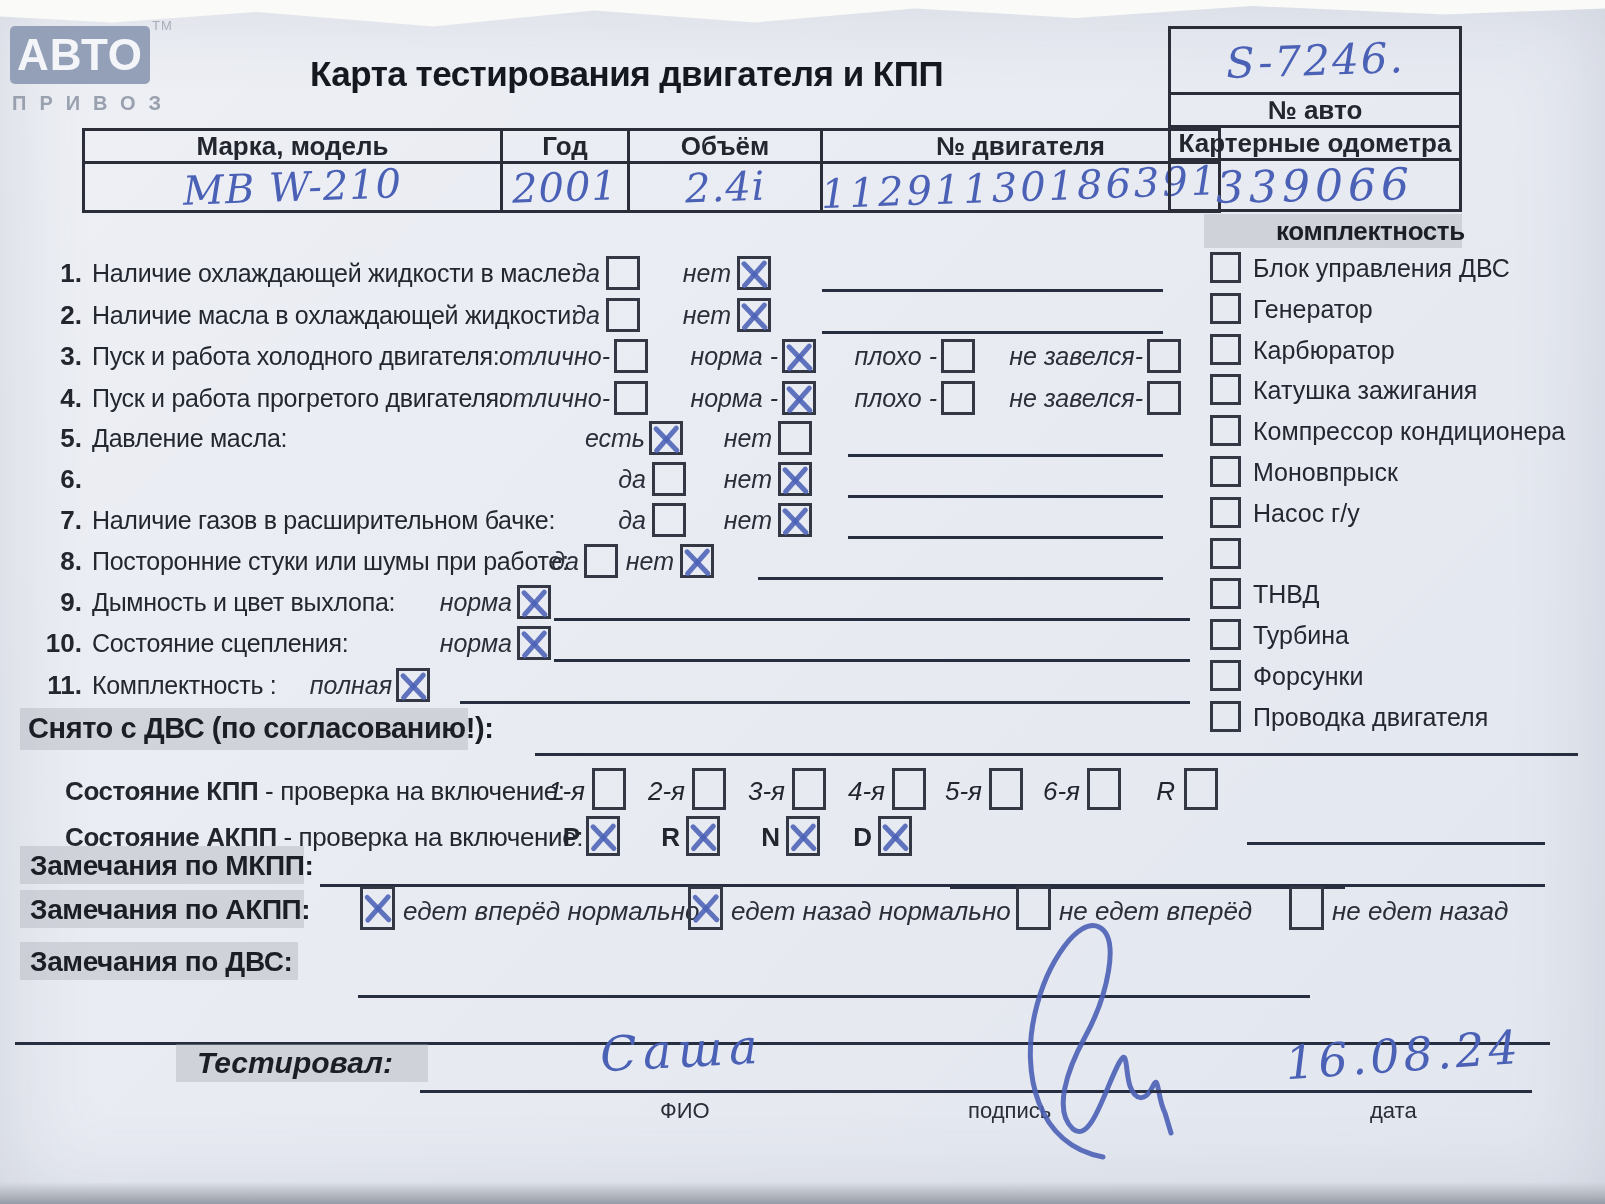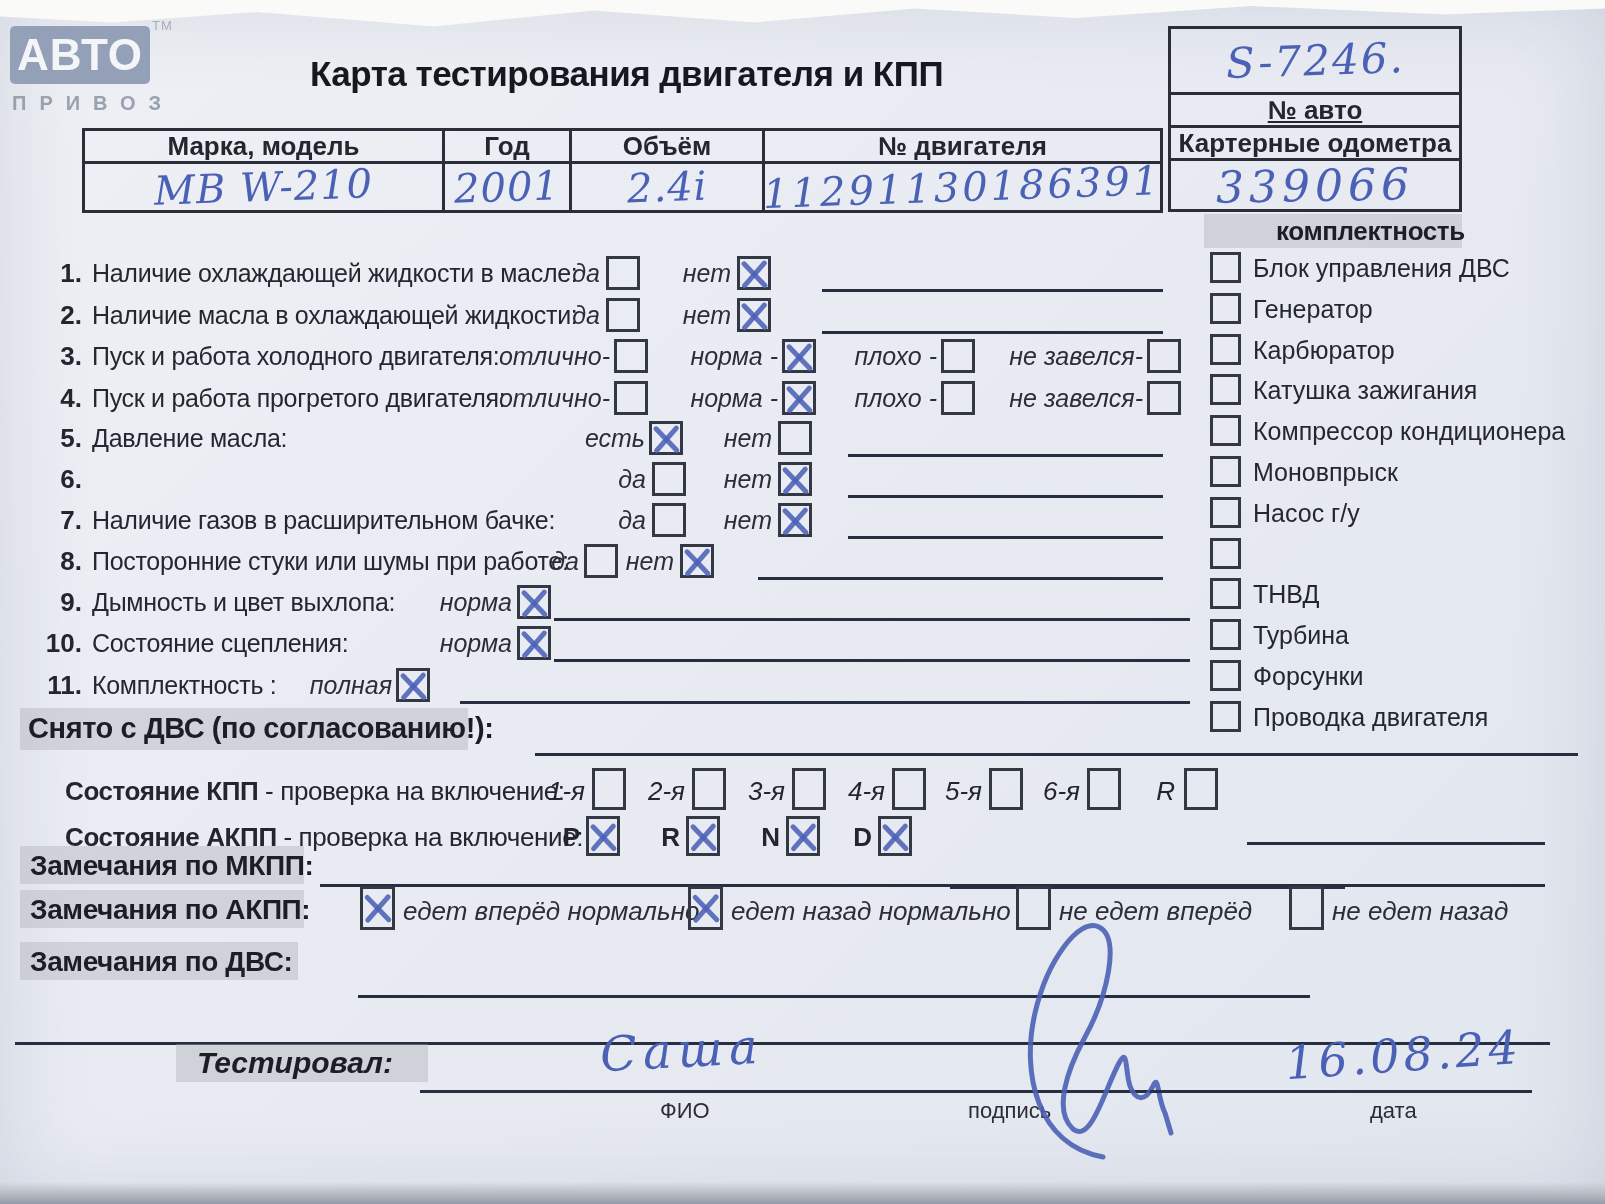--- a/index.html
+++ b/index.html
@@ -61,21 +61,21 @@
 
   <div class="logo-block">
     <span class="logo-brand">АВТО</span>
   </div>
   <div class="logo-tm">ТМ</div>
   <div class="logo-sub">ПРИВОЗ</div>
 
   <div class="title">Карта тестирования двигателя  и КПП</div>
 
   <div class="htable" id="htable">
-      <div class="hcol" style="width: 360px;">
+      <div class="hcol" style="width: 418px;">
         <div class="hcell">Марка, модель</div>
         <div class="vcell">
           <span class="hand" style="font-size: 40px; letter-spacing: 1px; transform: rotate(-2deg);">МВ W-210</span>
         </div>
       </div>
       <div class="hcol" style="width: 127px;">
         <div class="hcell">Год</div>
         <div class="vcell">
           <span class="hand" style="font-size: 40px; letter-spacing: 1px; transform: rotate(-2deg);">2001</span>
         </div>
@@ -91,21 +91,21 @@
         <div class="vcell">
           <span class="hand" style="font-size: 40px; letter-spacing: 3px; transform: rotate(-2deg);">11291130186391</span>
         </div>
       </div>
     </div>
 
   <div class="rbox">
     <div class="rrow" style="height:66px;">
       <span class="hand" style="font-size:42px;letter-spacing:2px;transform:rotate(-2deg);">S-7246.</span>
     </div>
-    <div class="rrow" style="height:33px;text-decoration:underline;">
+    <div class="rrow" style="height:33px;">
       <span class="rlabel">№ авто</span>
     </div>
     <div class="rrow" style="height:33px;">
       <span class="rlabel">Картерные одометра</span>
     </div>
     <div class="rrow" style="height:48px;">
       <span class="hand" style="font-size:44px;letter-spacing:5px;transform:rotate(-1deg);">339066</span>
     </div>
   </div>
 

